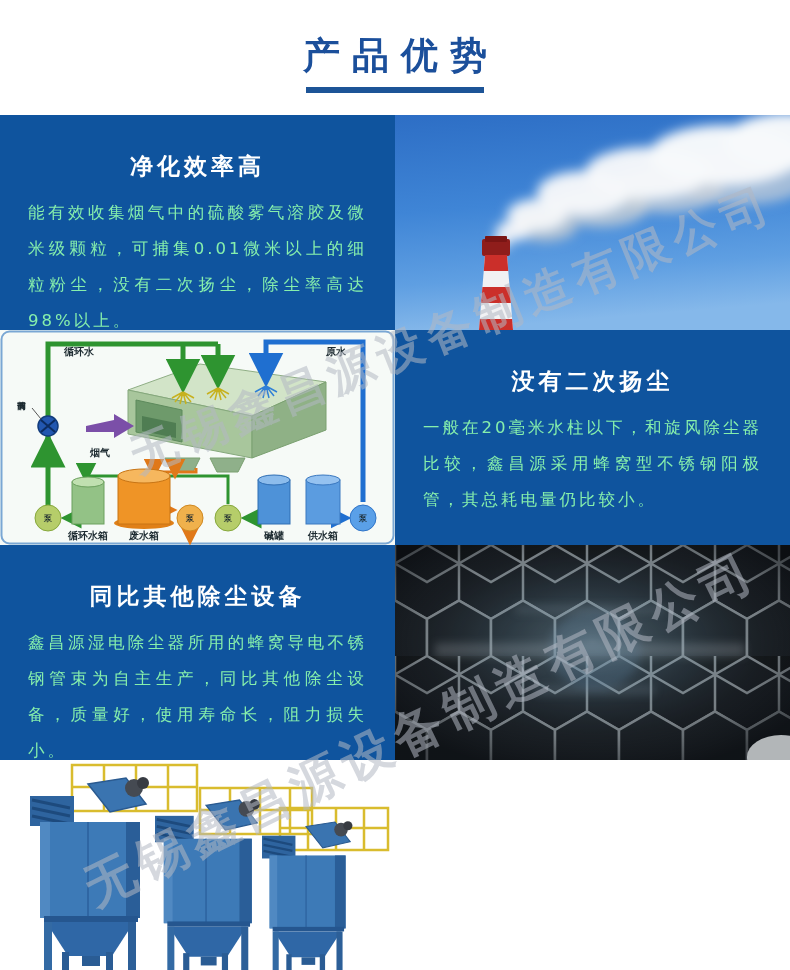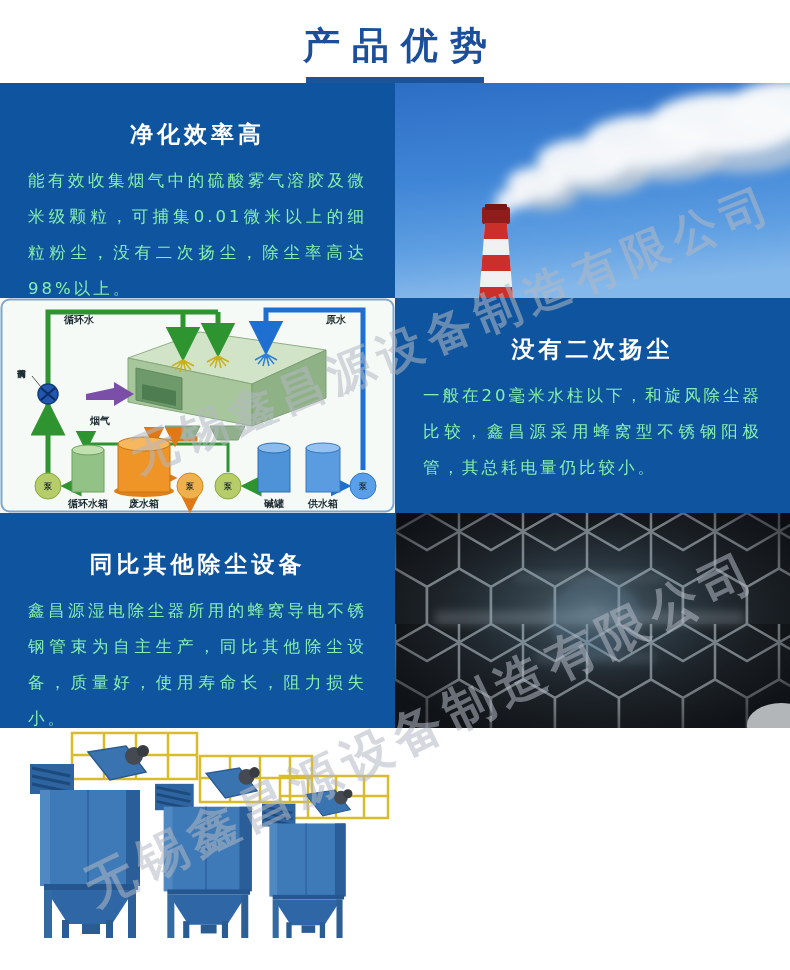--- a/index.html
+++ b/index.html
@@ -2,21 +2,21 @@
 <html><head>
 <meta charset="utf-8">
 <style>
   * { margin:0; padding:0; box-sizing:border-box; }
   html,body { background:#ffffff; }
   .page {
     position:relative; width:790px; height:970px; background:#ffffff;
     overflow:hidden; font-family:"DejaVu Sans","Liberation Sans",sans-serif;
   }
   
-  .header { height:83px; text-align:center; padding-top:24px; }
+  .header { height:115px; text-align:center; padding-top:34px; }
   .page-title {
     display:inline-block; color:#1b4f9b; font-size:37px; font-weight:bold;
     letter-spacing:12px; text-indent:12px; line-height:1.2;
   }
   .title-underline { width:178px; height:6px; background:#1d5497; margin:9px auto 0; }
   
   .grid {
     display:grid; grid-template-columns:395px 395px;
     grid-template-rows:215px 215px 215px 210px;
   }

